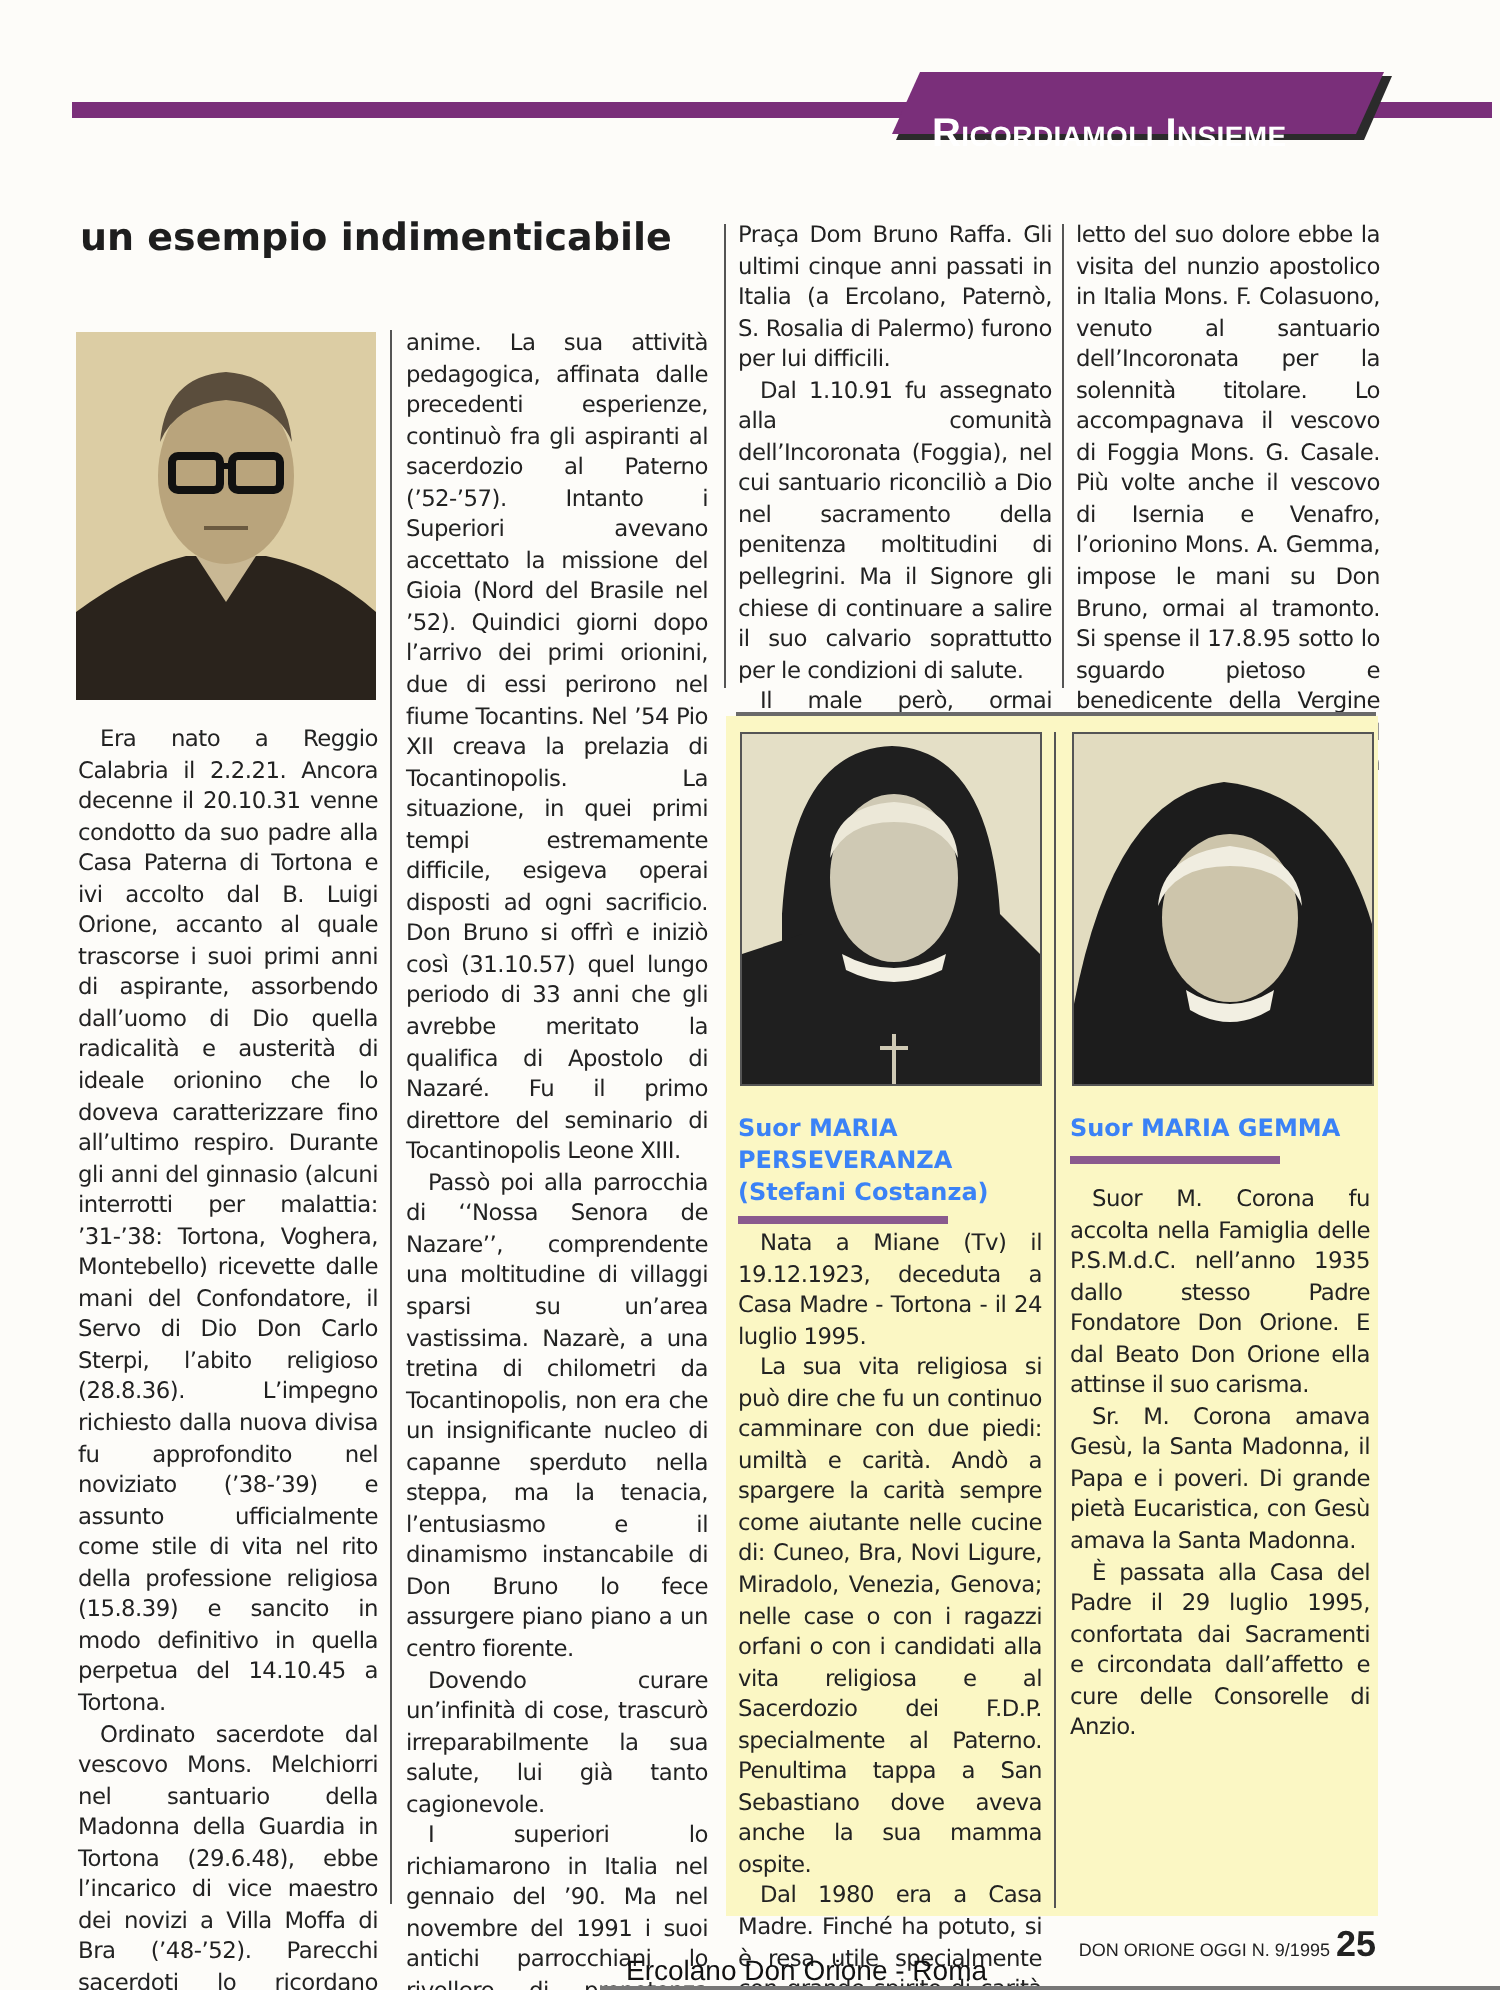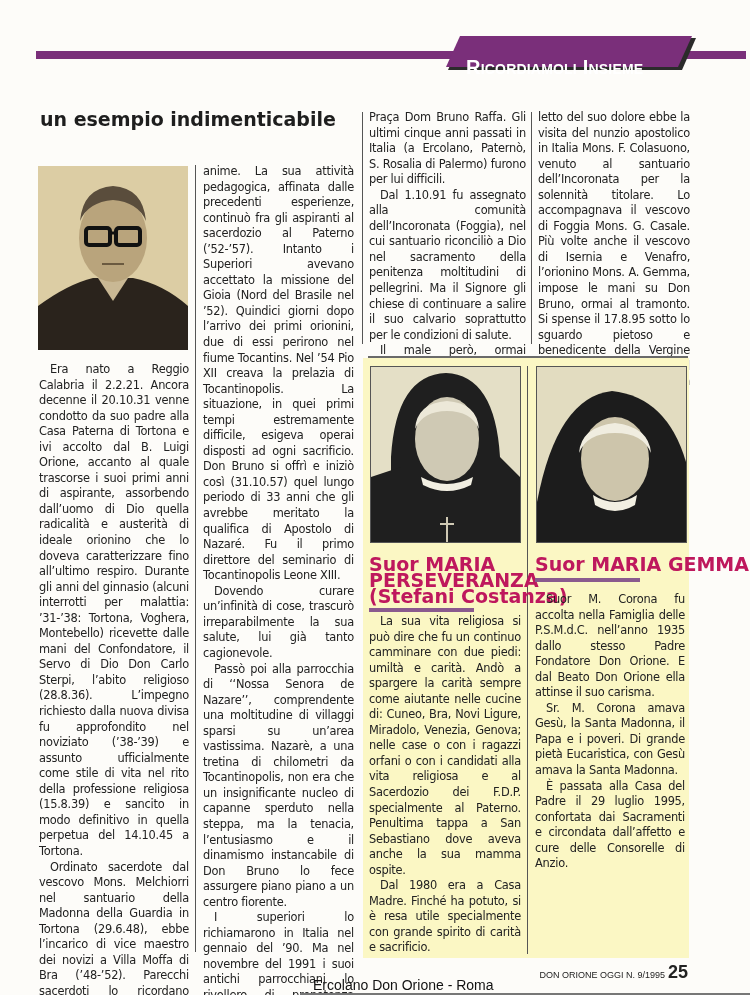--- a/index.html
+++ b/index.html
@@ -35,22 +35,22 @@
   }
   .col p { margin: 0; text-indent: 11px; }
   .col p.noind { text-indent: 0; }
   .vrule { position: absolute; width: 1px; background: #555; }
   .yellow {
     position: absolute; left: 363px; top: 358px; width: 326px; height: 600px;
     background: #fbf7c4;
   }
   .hrule { position: absolute; height: 2px; background: #6a6a6a; }
   .nun-name {
-    position: absolute; font-weight: bold; font-size: 19px; line-height: 16px;
-    font-family: "DejaVu Sans", sans-serif; color: #be185d;
+    position: absolute; font-weight: bold; font-size: 12px; line-height: 16px;
+    font-family: "DejaVu Sans", sans-serif; color: #3b82f6;
   }
   .nun-underline { position: absolute; height: 4px; background: #8a5a8e; }
   .footer-mag {
     position: absolute; right: 62px; top: 962px; font-size: 9px; color: #222;
     font-family: "Liberation Sans", sans-serif;
   }
   .footer-mag b { font-size: 18px; margin-left: 3px; }
   .archive {
     position: absolute; left: 313px; top: 977px; font-size: 14px; color: #111;
     font-family: "Liberation Sans", sans-serif;
@@ -88,22 +88,22 @@
 </div>
 
 <div class="col" style="left:39px; top:362px; width:150px;">
   <p>Era nato a Reggio Calabria il 2.2.21. Ancora decenne il 20.10.31 venne condotto da suo padre alla Casa Paterna di Tortona e ivi accolto dal B. Luigi Orione, accanto al quale trascorse i suoi primi anni di aspirante, assorbendo dall’uomo di Dio quella radicalità e austerità di ideale orionino che lo doveva caratterizzare fino all’ultimo respiro. Durante gli anni del ginnasio (alcuni interrotti per malattia: ’31-’38: Tortona, Voghera, Montebello) ricevette dalle mani del Confondatore, il Servo di Dio Don Carlo Sterpi, l’abito religioso (28.8.36). L’impegno richiesto dalla nuova divisa fu approfondito nel noviziato (’38-’39) e assunto ufficialmente come stile di vita nel rito della professione religiosa (15.8.39) e sancito in modo definitivo in quella perpetua del 14.10.45 a Tortona.</p>
   <p>Ordinato sacerdote dal vescovo Mons. Melchiorri nel santuario della Madonna della Guardia in Tortona (29.6.48), ebbe l’incarico di vice maestro dei novizi a Villa Moffa di Bra (’48-’52). Parecchi sacerdoti lo ricordano come formatore esigente, soprattutto con se stesso, mai privo tuttavia di quella viva sensibilità e comprensione paterna e amorosa che contraddistingue i veri forgiatori di</p>
 </div>
 <div class="vrule" style="left:195px; top:165px; height:787px;"></div>
 
 <div class="col" style="left:203px; top:164px; width:151px;">
   <p class="noind">anime. La sua attività pedagogica, affinata dalle precedenti esperienze, continuò fra gli aspiranti al sacerdozio al Paterno (’52-’57). Intanto i Superiori avevano accettato la missione del Gioia (Nord del Brasile nel ’52). Quindici giorni dopo l’arrivo dei primi orionini, due di essi perirono nel fiume Tocantins. Nel ’54 Pio XII creava la prelazia di Tocantinopolis. La situazione, in quei primi tempi estremamente difficile, esigeva operai disposti ad ogni sacrificio. Don Bruno si offrì e iniziò così (31.10.57) quel lungo periodo di 33 anni che gli avrebbe meritato la qualifica di Apostolo di Nazaré. Fu il primo direttore del seminario di Tocantinopolis Leone XIII.</p>
+  <p>Passò poi alla parrocchia di ‘‘Nossa Senora de Nazare’’, comprendente una moltitudine di villaggi sparsi su un’area vastissima. Nazarè, a una tretina di chilometri da Tocantinopolis, non era che un insignificante nucleo di capanne sperduto nella steppa, ma la tenacia, l’entusiasmo e il dinamismo instancabile di Don Bruno lo fece assurgere piano piano a un centro fiorente.</p>
   <p>Dovendo curare un’infinità di cose, trascurò irreparabilmente la sua salute, lui già tanto cagionevole.</p>
-  <p>Passò poi alla parrocchia di ‘‘Nossa Senora de Nazare’’, comprendente una moltitudine di villaggi sparsi su un’area vastissima. Nazarè, a una tretina di chilometri da Tocantinopolis, non era che un insignificante nucleo di capanne sperduto nella steppa, ma la tenacia, l’entusiasmo e il dinamismo instancabile di Don Bruno lo fece assurgere piano piano a un centro fiorente.</p>
   <p>I superiori lo richiamarono in Italia nel gennaio del ’90. Ma nel novembre del 1991 i suoi antichi parrocchiani lo rivollero di prepotenza almeno per qualche giorno con la scusa del 25° dell’erezione a comune di Nazaré. In realtà intendevano organizzare, come fecero, un vero trionfo in suo onore, culminato con la cerimonia della dedicazione ufficiale al suo nome della piazza centrale di Nazarè:</p>
 </div>
 
 <div class="vrule" style="left:362px; top:112px; height:232px;"></div>
 <div class="col" style="left:369px; top:110px; width:157px;">
   <p class="noind">Praça Dom Bruno Raffa. Gli ultimi cinque anni passati in Italia (a Ercolano, Paternò, S. Rosalia di Palermo) furono per lui difficili.</p>
   <p>Dal 1.10.91 fu assegnato alla comunità dell’Incoronata (Foggia), nel cui santuario riconciliò a Dio nel sacramento della penitenza moltitudini di pellegrini. Ma il Signore gli chiese di continuare a salire il suo calvario soprattutto per le condizioni di salute.</p>
   <p>Il male però, ormai propagatosi nell’organismo, non gli diede più pace. Al</p>
 </div>
 <div class="vrule" style="left:531px; top:112px; height:232px;"></div>
@@ -140,20 +140,21 @@
 </div>
 
 <div class="nun-name" style="left:369px; top:556px;">
   <div>Suor MARIA</div>
   <div>PERSEVERANZA</div>
   <div>(Stefani Costanza)</div>
 </div>
 <div class="nun-underline" style="left:369px; top:608px; width:105px;"></div>
 
 <div class="col" style="left:369px; top:614px; width:152px;">
+  <p>Nata a Miane (Tv) il 19.12.1923, deceduta a Casa Madre - Tortona - il 24 luglio 1995.</p>
   <p>La sua vita religiosa si può dire che fu un continuo camminare con due piedi: umiltà e carità. Andò a spargere la carità sempre come aiutante nelle cucine di: Cuneo, Bra, Novi Ligure, Miradolo, Venezia, Genova; nelle case o con i ragazzi orfani o con i candidati alla vita religiosa e al Sacerdozio dei F.D.P. specialmente al Paterno. Penultima tappa a San Sebastiano dove aveva anche la sua mamma ospite.</p>
   <p>Dal 1980 era a Casa Madre. Finché ha potuto, si è resa utile specialmente con grande spirito di carità e sacrificio.</p>
 </div>
 
 <div class="nun-name" style="left:535px; top:556px;">Suor MARIA GEMMA</div>
 <div class="nun-underline" style="left:535px; top:578px; width:105px;"></div>
 
 <div class="col" style="left:535px; top:592px; width:150px;">
   <p>Suor M. Corona fu accolta nella Famiglia delle P.S.M.d.C. nell’anno 1935 dallo stesso Padre Fondatore Don Orione. E dal Beato Don Orione ella attinse il suo carisma.</p>
   <p>Sr. M. Corona amava Gesù, la Santa Madonna, il Papa e i poveri. Di grande pietà Eucaristica, con Gesù amava la Santa Madonna.</p>

